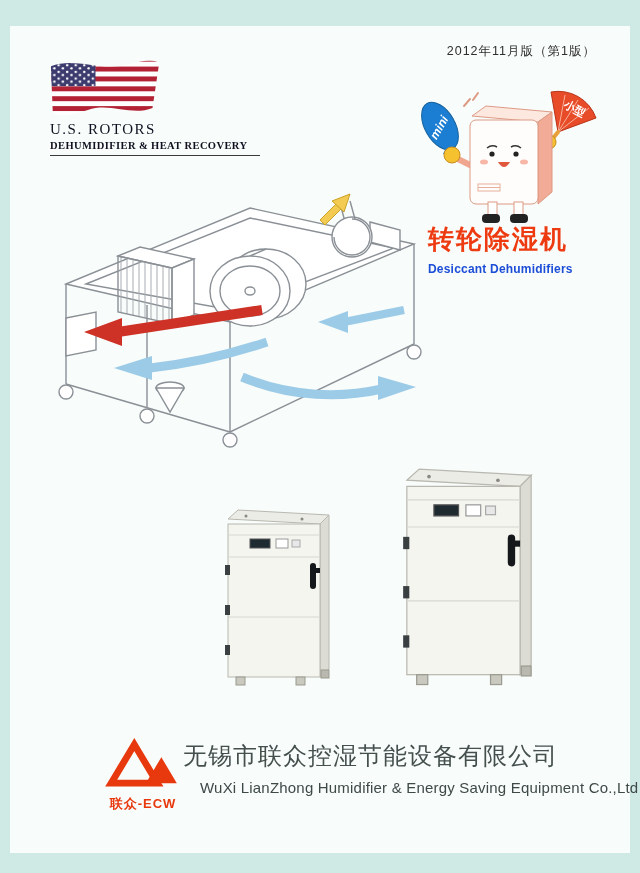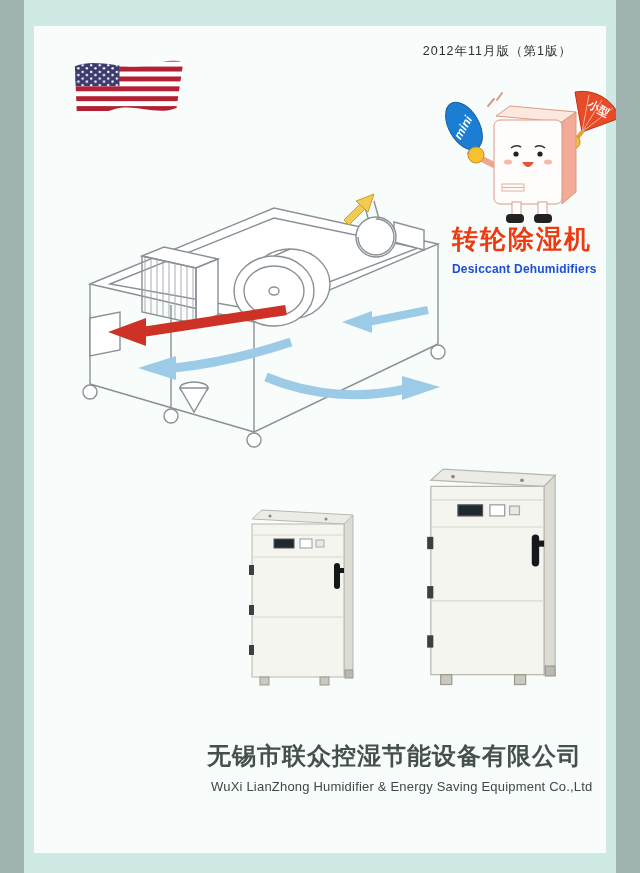--- a/index.html
+++ b/index.html
@@ -1,18 +1,18 @@
 <!DOCTYPE html>
 <html><head>
 <meta charset="utf-8">
 <style>
   * { margin:0; padding:0; box-sizing:border-box; }
   html,body { background:#9fb4b1; }
   .page{
-    position:relative; width:592px; height:873px; margin:0 auto;
+    position:relative; width:640px; height:873px; margin:0 auto;
     background:#cfe9e5; overflow:hidden;
     font-family:"Liberation Sans", sans-serif;
   }
   .paper{ position:absolute; left:10px; top:26px; right:10px; bottom:20px; background:#f8fcfa; }
   .edition{
     position:absolute; top:43px; right:44px;
     font-size:12.5px; color:#2e2e2e; letter-spacing:1px;
   }
   .flag{ position:absolute; left:48px; top:56px; }
   .brand{
@@ -31,23 +31,23 @@
   .title-block{ position:absolute; left:428px; top:222px; width:184px; }
   .title-cn{ font-size:26px; font-weight:bold; color:#ee3a10; letter-spacing:2px; }
   .title-en{ font-size:12px; font-weight:bold; color:#1d4ed8; margin-top:5px; letter-spacing:0.2px; }
   .diagram{ position:absolute; left:52px; top:192px; }
   .photo-small{ position:absolute; left:222px; top:505px; }
   .photo-large{ position:absolute; left:398px; top:463px; }
   .footer-logo{ position:absolute; left:100px; top:733px; width:86px; text-align:center; }
   .logo-text{ font-size:13px; font-weight:bold; color:#e8380d; letter-spacing:1px; margin-top:2px; }
   .company-cn{
     position:absolute; left:183px; top:740px;
-    font-size:24px; font-weight:bold; color:#45504e; letter-spacing:1px;
-  }
-  .company-en{ position:absolute; left:187px; top:779px; font-size:13px; color:#3f4a48; letter-spacing:0.2px;text-align:center; }
+    font-size:24px; font-weight:normal; color:#45504e; letter-spacing:1px;
+  }
+  .company-en{ position:absolute; left:200px; top:779px; font-size:15px; color:#3f4a48; letter-spacing:0.2px;text-align:center; }
 </style>
 </head>
 <body>
 
 <div class="page">
   <div class="paper"></div>
 
   <div class="edition">2012年11月版（第1版）</div>
 
   <div class="flag">
@@ -71,20 +71,24 @@
           <rect y="41.6" width="120" height="5.2"></rect>
           <rect y="52" width="120" height="5.2"></rect>
           <rect y="62.4" width="120" height="5.6"></rect>
         </g>
         <rect width="50" height="31" fill="#3c3b6e"></rect>
         <rect width="50" height="31" fill="url(#stars)"></rect>
       </g>
     </svg>
   </div>
 
+  <div class="brand">
+    <div class="brand-name">U.S. ROTORS</div>
+    <div class="brand-tagline">DEHUMIDIFIER &amp; HEAT RECOVERY</div>
+  </div>
 
   <div class="mascot">
     <svg width="195" height="165" viewBox="0 0 195 165">
 
       <g>
         <ellipse cx="30" cy="50" rx="15" ry="26" transform="rotate(-30 30 50)" fill="#1b7ed2" stroke="#13619f"></ellipse>
         <polygon points="37,70 46,78 33,78" fill="#1b7ed2"></polygon>
         <text x="30" y="55" transform="rotate(-60 30 52)" text-anchor="middle" font-size="12" font-style="italic" font-weight="bold" fill="#ffffff" font-family="Liberation Sans, sans-serif">mini</text>
       </g>
 
@@ -243,15 +247,22 @@
       <rect x="3" y="100" width="5" height="10" fill="#3a3f42"></rect>
       <rect x="3" y="140" width="5" height="10" fill="#3a3f42"></rect>
       <rect x="14" y="172" width="9" height="8" fill="#c9c9c0" stroke="#9a9a90"></rect>
       <rect x="74" y="172" width="9" height="8" fill="#c9c9c0" stroke="#9a9a90"></rect>
       <rect x="99" y="165" width="8" height="8" fill="#b9b9b0" stroke="#9a9a90"></rect>
       <circle cx="24" cy="11" r="1.5" fill="#8a8a82"></circle>
       <circle cx="80" cy="14" r="1.5" fill="#8a8a82"></circle>
     </svg>
   </div>
 
+  <div class="footer-logo">
+    <svg width="82" height="56" viewBox="0 0 82 58">
+      <path d="M8,52 L32,12 L56,52 Z" fill="none" stroke="#e8380d" stroke-width="7"></path>
+      <path d="M44,52 L60,25 L76,52 Z" fill="#e8380d"></path>
+    </svg>
+    <div class="logo-text">联众-ECW</div>
+  </div>
   <div class="company-cn">无锡市联众控湿节能设备有限公司</div>
   <div class="company-en">WuXi LianZhong Humidifier &amp; Energy Saving Equipment Co.,Ltd</div>
 </div>
 
 </body></html>

